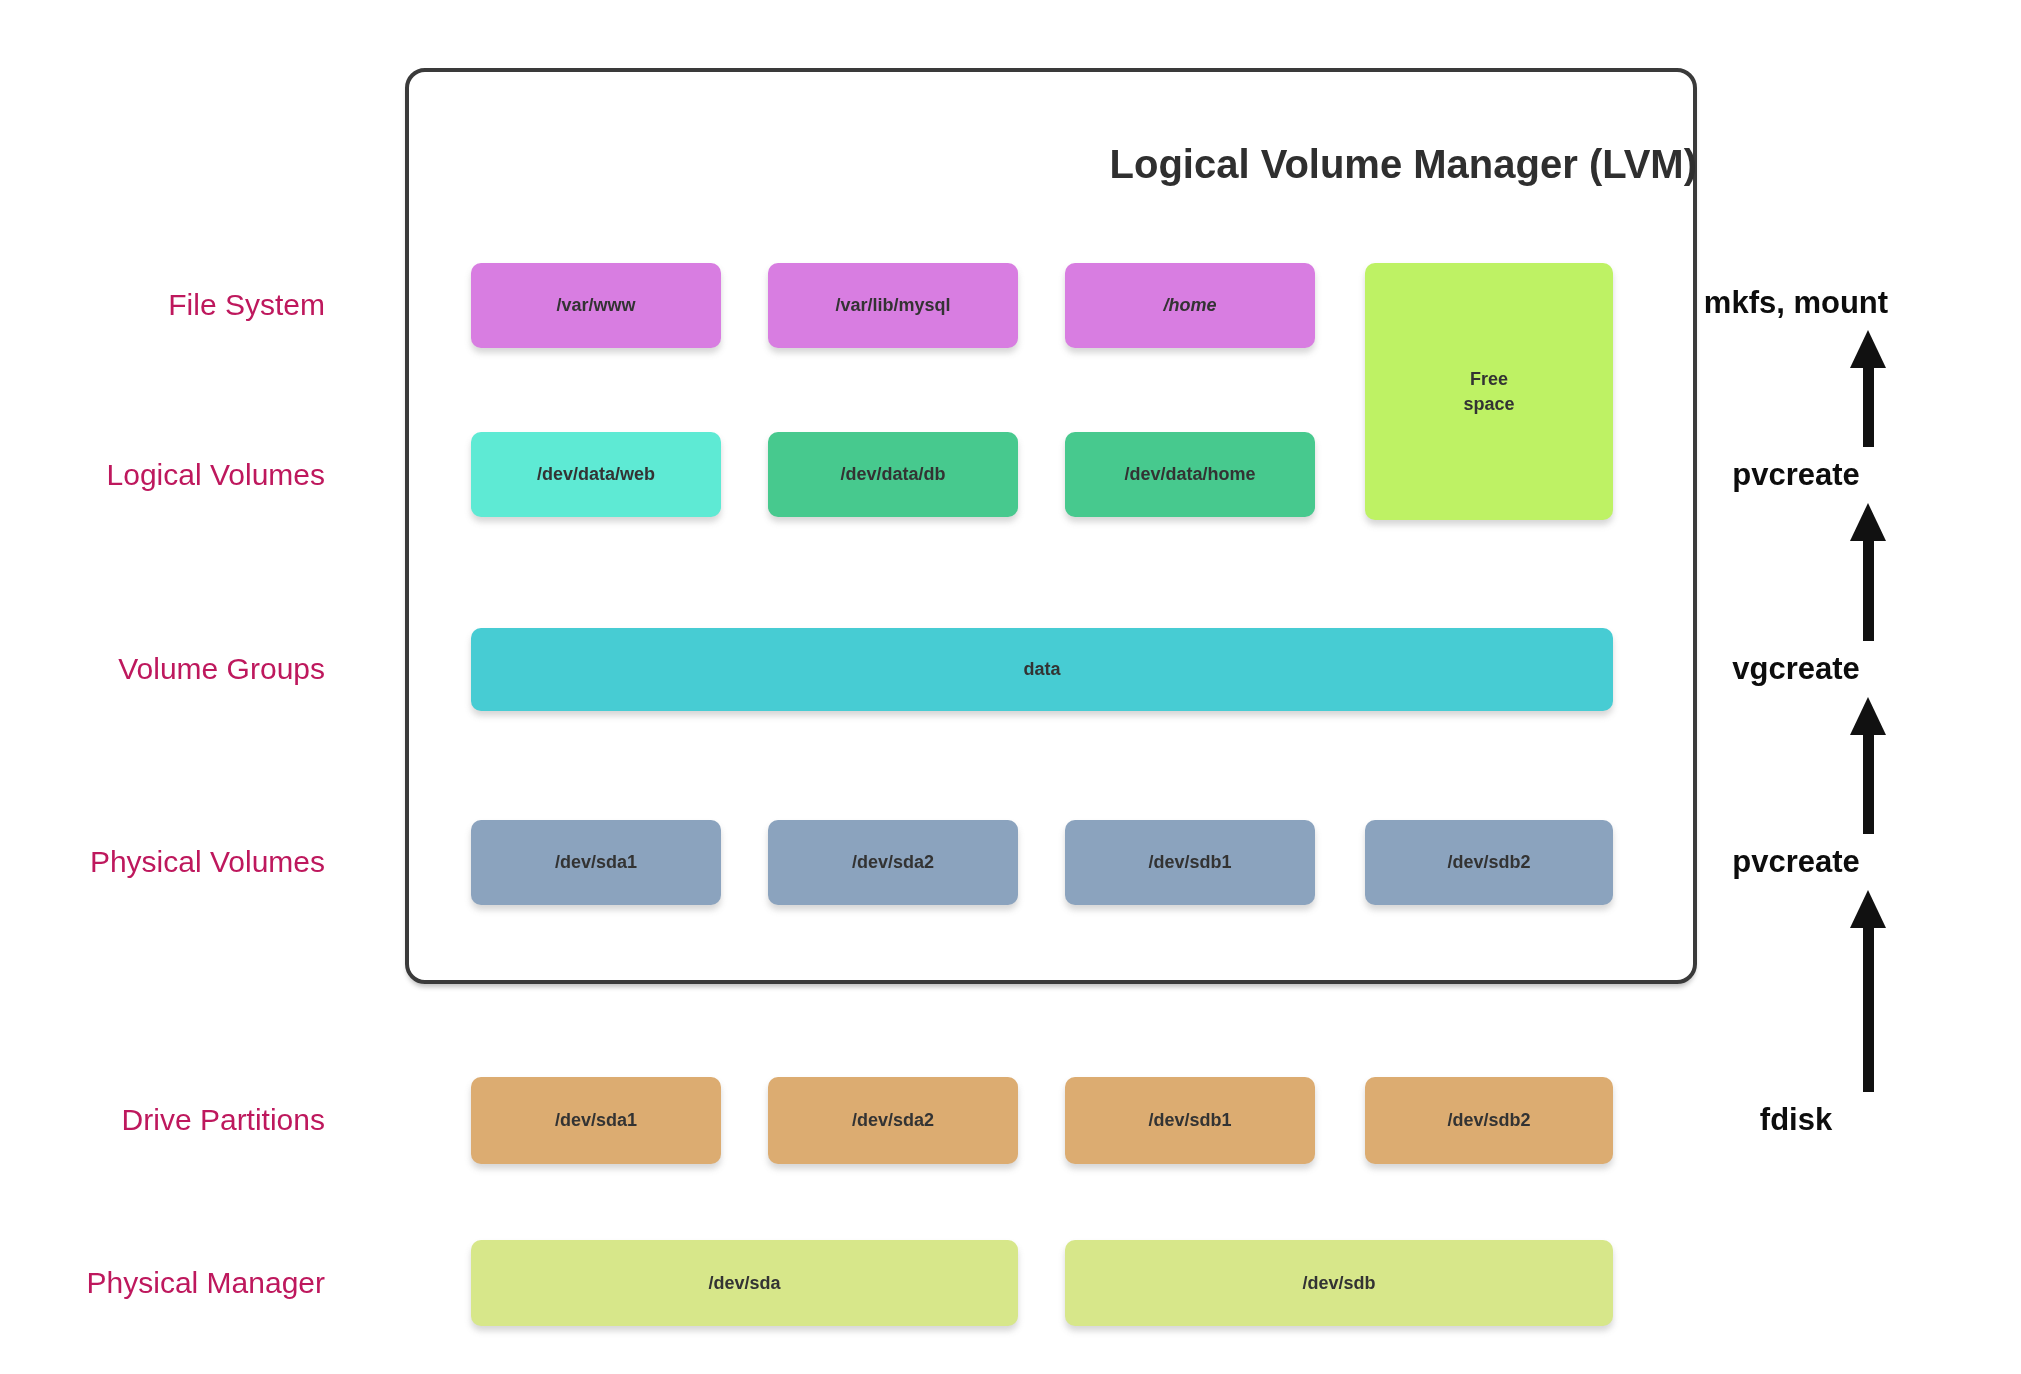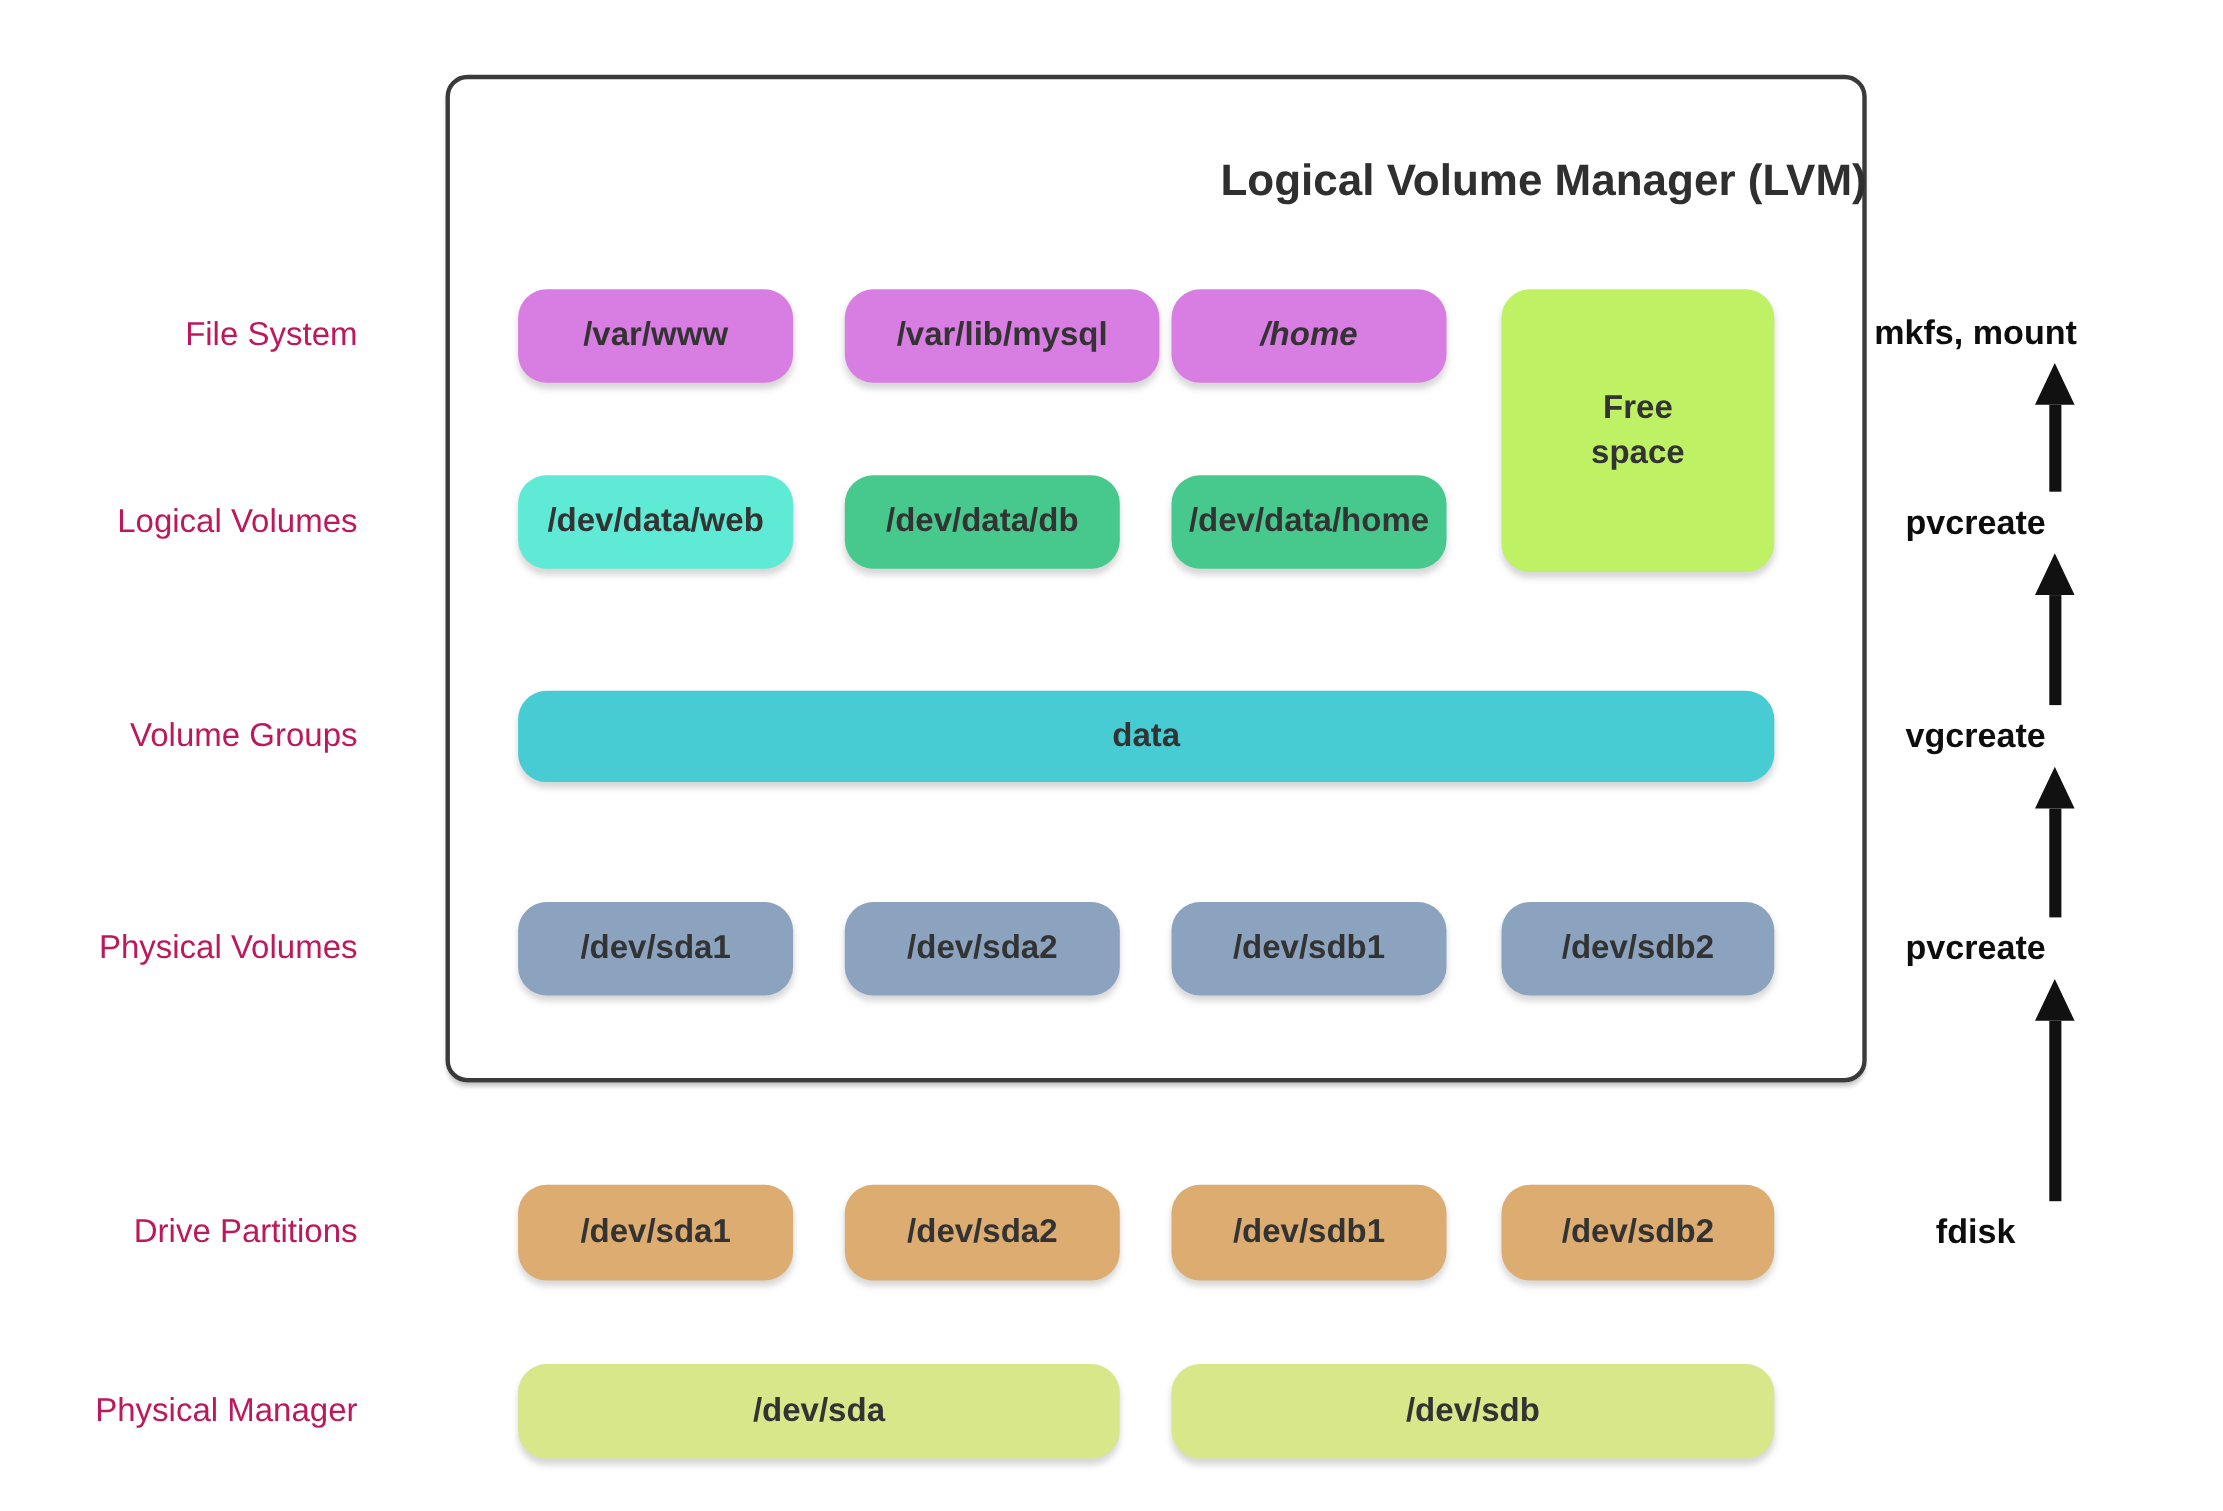--- a/index.html
+++ b/index.html
@@ -46,26 +46,26 @@
     height: 36px;
     line-height: 36px;
     text-align: right;
     font-size: 30px;
     font-weight: 400;
     color: #be185d;
     white-space: nowrap;
   }
   .lvm-box {
     position: absolute;
-    border-radius: 26px;
+    border-radius: 10px;
     display: flex;
     align-items: center;
     justify-content: center;
     text-align: center;
-    font-size: 30px;
+    font-size: 18px;
     font-weight: bold;
     color: #333333;
     box-shadow: 0 5px 6px rgba(110,110,110,0.28);
     white-space: pre-line;
     line-height: 1.35;
   }
   .command-label {
     position: absolute;
     left: 1646px;
     width: 300px;
@@ -108,21 +108,21 @@
   <div class="diagram-title">Logical Volume Manager (LVM)</div>
 
   <div class="row-label" style="top:287px">File System</div>
   <div class="row-label" style="top:457px">Logical Volumes</div>
   <div class="row-label" style="top:651px">Volume Groups</div>
   <div class="row-label" style="top:844px">Physical Volumes</div>
   <div class="row-label" style="top:1102px">Drive Partitions</div>
   <div class="row-label" style="top:1265px">Physical Manager</div>
 
   <div class="lvm-box" style="left: 471px; top: 263px; width: 250px; height: 85px; background-color: rgb(216, 125, 225);">/var/www</div>
-  <div class="lvm-box" style="left: 768px; top: 263px; width: 286px; height: 85px; background-color: rgb(216, 125, 225); text-align: right;">/var/lib/mysql</div>
+  <div class="lvm-box" style="left: 768px; top: 263px; width: 250px; height: 85px; background-color: rgb(216, 125, 225); text-align: right;">/var/lib/mysql</div>
   <div class="lvm-box" style="left: 1065px; top: 263px; width: 250px; height: 85px; background-color: rgb(216, 125, 225); font-style: italic;">/home</div>
 
   <div class="lvm-box" style="left: 1365px; top: 263px; width: 248px; height: 257px; background-color: #bef264;">Free
 space</div>
 
   <div class="lvm-box" style="left: 471px; top: 432px; width: 250px; height: 85px; background-color: #5eead4;">/dev/data/web</div>
   <div class="lvm-box" style="left: 768px; top: 432px; width: 250px; height: 85px; background-color: rgb(71, 201, 142);">/dev/data/db</div>
   <div class="lvm-box" style="left: 1065px; top: 432px; width: 250px; height: 85px; background-color: rgb(71, 201, 142);">/dev/data/home</div>
 
   <div class="lvm-box" style="left: 471px; top: 628px; width: 1142px; height: 83px; background-color: rgb(71, 204, 211);">data</div>

